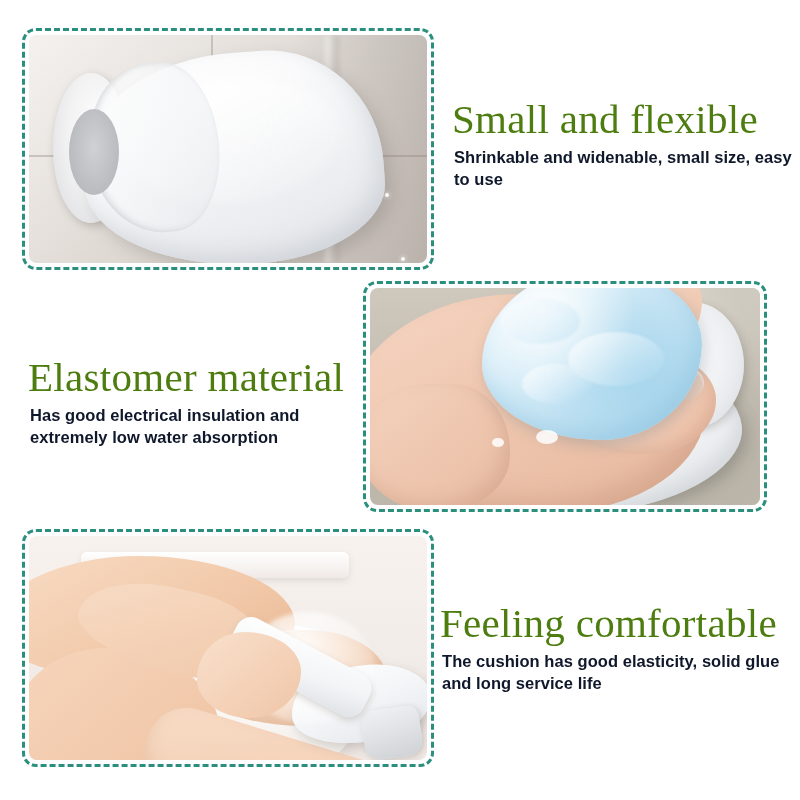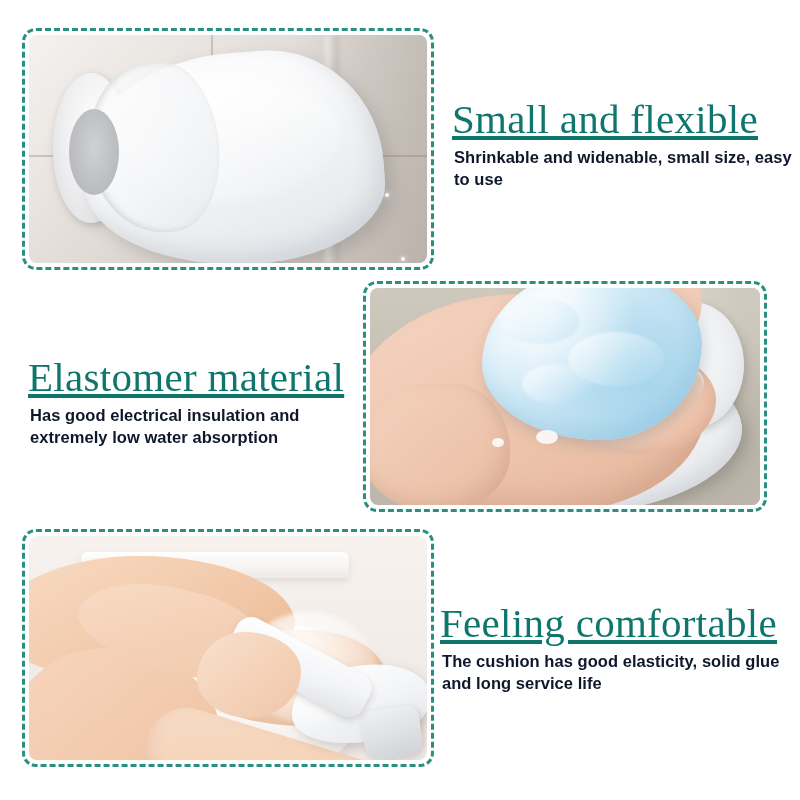--- a/index.html
+++ b/index.html
@@ -315,26 +315,25 @@
   }
 
   
   .feature {
     position: absolute;
   }
   .feature h2 {
     margin: 0;
     font-family: "Liberation Serif", "DejaVu Serif", serif;
     font-weight: 400;
-    color: #0f766e;
+    color: #4d7c0f;
     font-size: 41px;
     line-height: 1.06;
     letter-spacing: .3px;
     white-space: nowrap;
-    text-decoration: underline;
   }
   .feature p {
     margin: 6px 0 0 2px;
     font-family: "Liberation Sans", sans-serif;
     font-weight: bold;
     color: #0f172a;
     font-size: 16.5px;
     line-height: 1.28;
     letter-spacing: .05px;
   }

